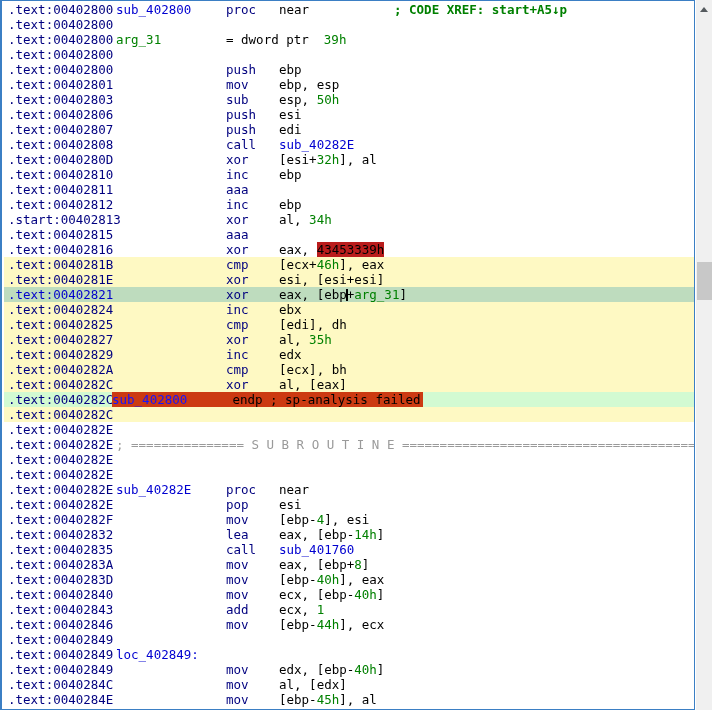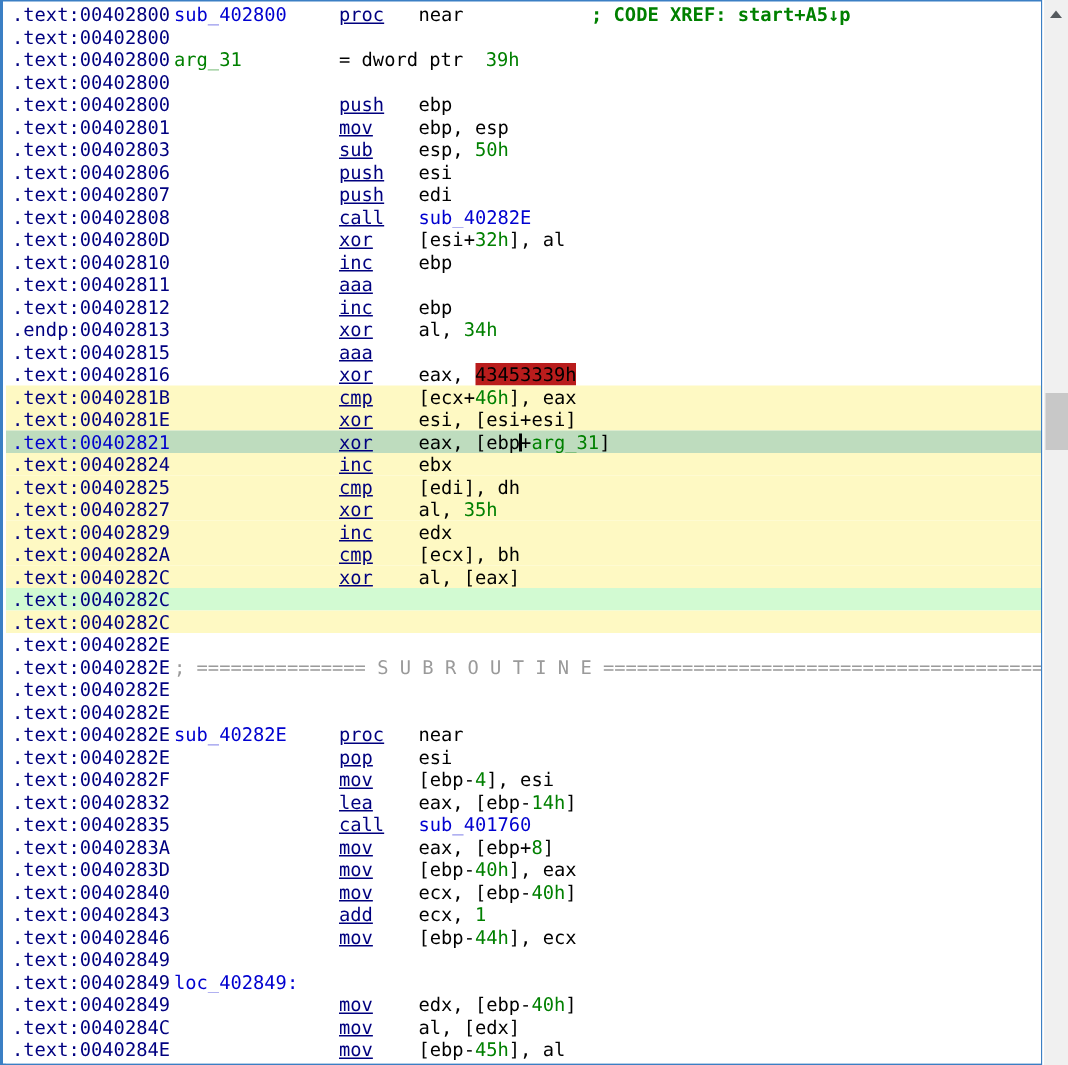--- a/index.html
+++ b/index.html
@@ -65,21 +65,21 @@
 
   .seg {
     position: absolute;
     top: 0;
     white-space: pre;
   }
 
   
   .c-addr  { left: 4px;   color: #000080; }
   .c-label { left: 112px; }
-  .c-mnem  { left: 222px; color: #00007f; text-decoration: underline; }
+  .c-mnem  { left: 222px; color: #00007f; }
   .c-ops   { left: 275px; }
   .c-cmt   { left: 390px; color: #008000; font-weight: bold; }
 
   .addr-hi   { color: #0000cc; }
   .name      { color: #0000d0; }
   .locname   { color: #0000d0; }
   .num       { color: #008000; }
   .sep       { color: #9a9a9a; }
 
   
@@ -177,33 +177,33 @@
         <div class="line plain"><span class="seg c-addr ">.text:00402800</span><span class="seg c-mnem">push</span><span class="seg c-ops">ebp</span></div>
         <div class="line plain"><span class="seg c-addr ">.text:00402801</span><span class="seg c-mnem">mov</span><span class="seg c-ops">ebp, esp</span></div>
         <div class="line plain"><span class="seg c-addr ">.text:00402803</span><span class="seg c-mnem">sub</span><span class="seg c-ops">esp, <span class="num">50h</span></span></div>
         <div class="line plain"><span class="seg c-addr ">.text:00402806</span><span class="seg c-mnem">push</span><span class="seg c-ops">esi</span></div>
         <div class="line plain"><span class="seg c-addr ">.text:00402807</span><span class="seg c-mnem">push</span><span class="seg c-ops">edi</span></div>
         <div class="line plain"><span class="seg c-addr ">.text:00402808</span><span class="seg c-mnem">call</span><span class="seg c-ops"><span class="name">sub_40282E</span></span></div>
         <div class="line plain"><span class="seg c-addr ">.text:0040280D</span><span class="seg c-mnem">xor</span><span class="seg c-ops">[esi+<span class="num">32h</span>], al</span></div>
         <div class="line plain"><span class="seg c-addr ">.text:00402810</span><span class="seg c-mnem">inc</span><span class="seg c-ops">ebp</span></div>
         <div class="line plain"><span class="seg c-addr ">.text:00402811</span><span class="seg c-mnem">aaa</span></div>
         <div class="line plain"><span class="seg c-addr ">.text:00402812</span><span class="seg c-mnem">inc</span><span class="seg c-ops">ebp</span></div>
-        <div class="line plain"><span class="seg c-addr ">.endp:00402813</span><span class="seg c-mnem">xor</span><span class="seg c-ops">al, <span class="num">34h</span></span></div>
+        <div class="line plain"><span class="seg c-addr ">.start:00402813</span><span class="seg c-mnem">xor</span><span class="seg c-ops">al, <span class="num">34h</span></span></div>
         <div class="line plain"><span class="seg c-addr ">.text:00402815</span><span class="seg c-mnem">aaa</span></div>
         <div class="line plain"><span class="seg c-addr ">.text:00402816</span><span class="seg c-mnem">xor</span><span class="seg c-ops">eax, <span class="hl-yellow">43453339h</span></span></div>
         <div class="line green"><span class="seg c-addr ">.text:0040281B</span><span class="seg c-mnem">cmp</span><span class="seg c-ops">[ecx+<span class="num">46h</span>], eax</span></div>
         <div class="line green"><span class="seg c-addr ">.text:0040281E</span><span class="seg c-mnem">xor</span><span class="seg c-ops">esi, [esi+esi]</span></div>
         <div class="line sel"><span class="seg c-addr addr-hi">.text:00402821</span><span class="seg c-mnem">xor</span><span class="seg c-ops">eax, [ebp<span class="caret"></span>+<span class="num">arg_31</span>]</span></div>
         <div class="line green"><span class="seg c-addr ">.text:00402824</span><span class="seg c-mnem">inc</span><span class="seg c-ops">ebx</span></div>
         <div class="line green"><span class="seg c-addr ">.text:00402825</span><span class="seg c-mnem">cmp</span><span class="seg c-ops">[edi], dh</span></div>
         <div class="line green"><span class="seg c-addr ">.text:00402827</span><span class="seg c-mnem">xor</span><span class="seg c-ops">al, <span class="num">35h</span></span></div>
         <div class="line green"><span class="seg c-addr ">.text:00402829</span><span class="seg c-mnem">inc</span><span class="seg c-ops">edx</span></div>
         <div class="line green"><span class="seg c-addr ">.text:0040282A</span><span class="seg c-mnem">cmp</span><span class="seg c-ops">[ecx], bh</span></div>
         <div class="line green"><span class="seg c-addr ">.text:0040282C</span><span class="seg c-mnem">xor</span><span class="seg c-ops">al, [eax]</span></div>
-        <div class="line redband"><span class="seg c-addr ">.text:0040282C</span></div>
+        <div class="line redband"><span class="seg c-addr ">.text:0040282C</span><span class="redbox"><span class="rb-name">sub_402800</span><span class="rb-txt">      endp ; sp-analysis failed</span></span></div>
         <div class="line green"><span class="seg c-addr ">.text:0040282C</span></div>
         <div class="line plain"><span class="seg c-addr ">.text:0040282E</span></div>
         <div class="line plain"><span class="seg c-addr ">.text:0040282E</span><span class="seg c-label sep" style="left:112px">; =============== S U B R O U T I N E =======================================</span></div>
         <div class="line plain"><span class="seg c-addr ">.text:0040282E</span></div>
         <div class="line plain"><span class="seg c-addr ">.text:0040282E</span></div>
         <div class="line plain"><span class="seg c-addr ">.text:0040282E</span><span class="seg c-label name">sub_40282E</span><span class="seg c-mnem">proc</span><span class="seg c-ops">near</span></div>
         <div class="line plain"><span class="seg c-addr ">.text:0040282E</span><span class="seg c-mnem">pop</span><span class="seg c-ops">esi</span></div>
         <div class="line plain"><span class="seg c-addr ">.text:0040282F</span><span class="seg c-mnem">mov</span><span class="seg c-ops">[ebp-<span class="num">4</span>], esi</span></div>
         <div class="line plain"><span class="seg c-addr ">.text:00402832</span><span class="seg c-mnem">lea</span><span class="seg c-ops">eax, [ebp-<span class="num">14h</span>]</span></div>
         <div class="line plain"><span class="seg c-addr ">.text:00402835</span><span class="seg c-mnem">call</span><span class="seg c-ops"><span class="name">sub_401760</span></span></div>

